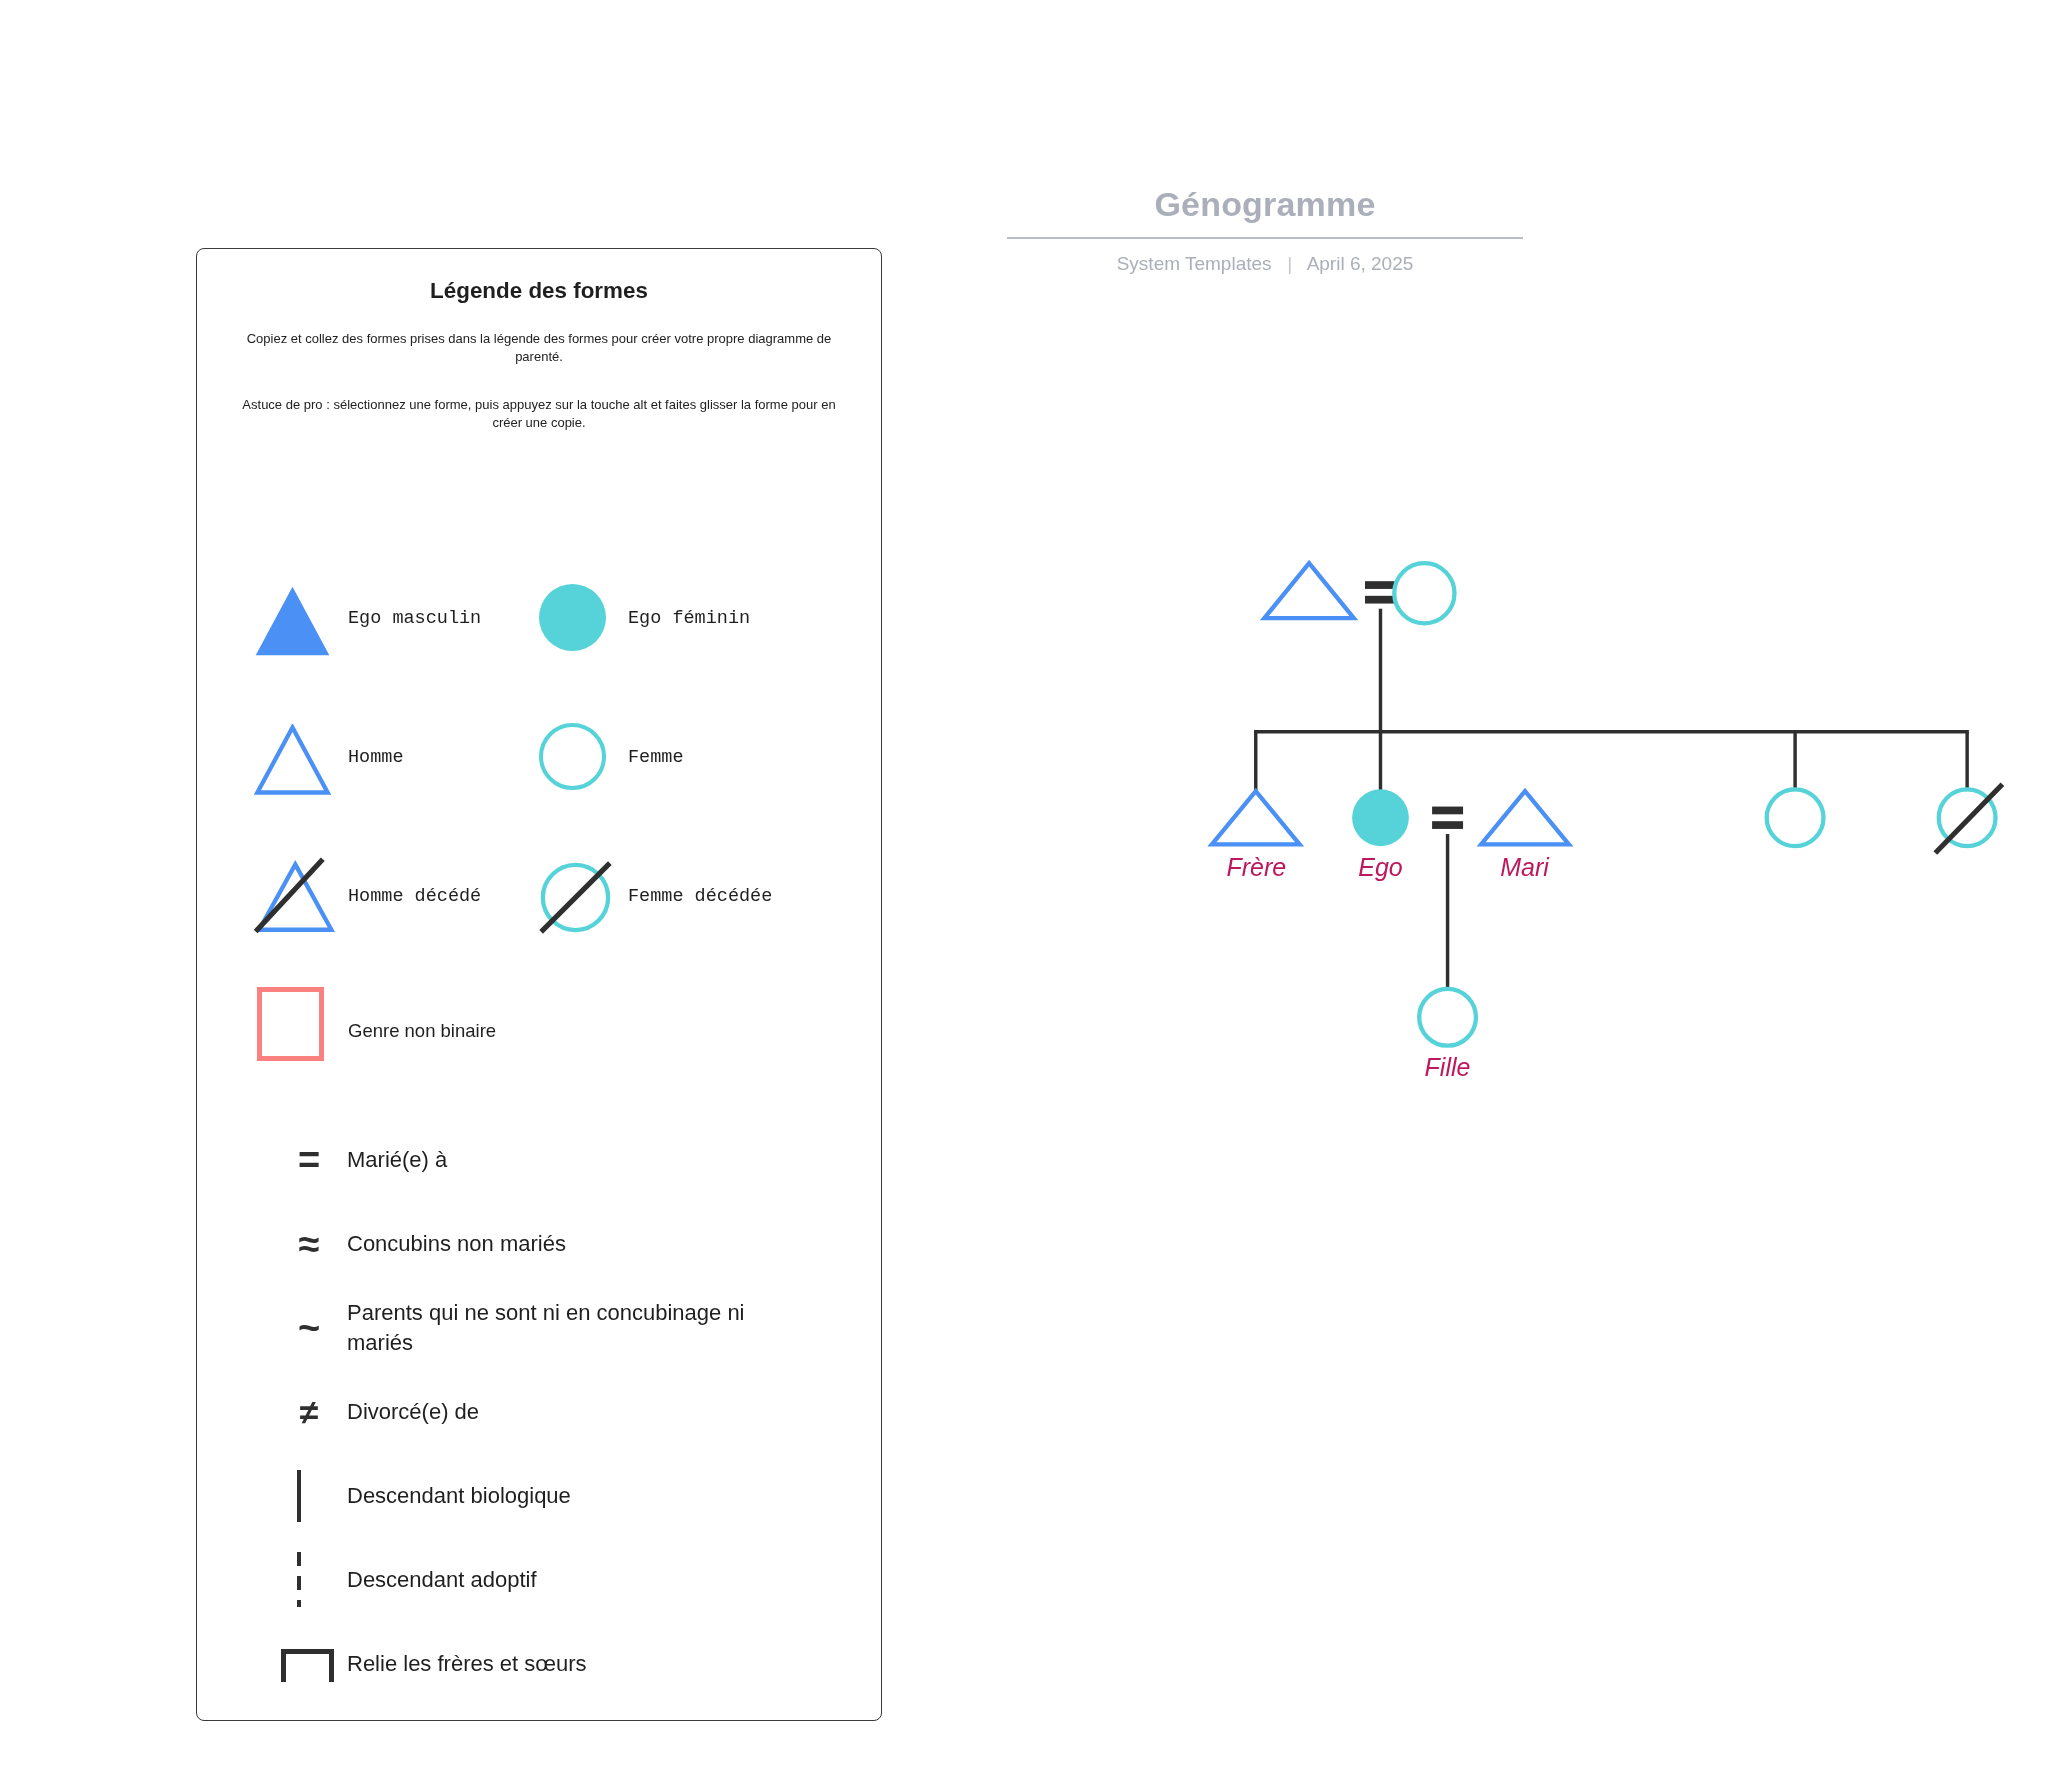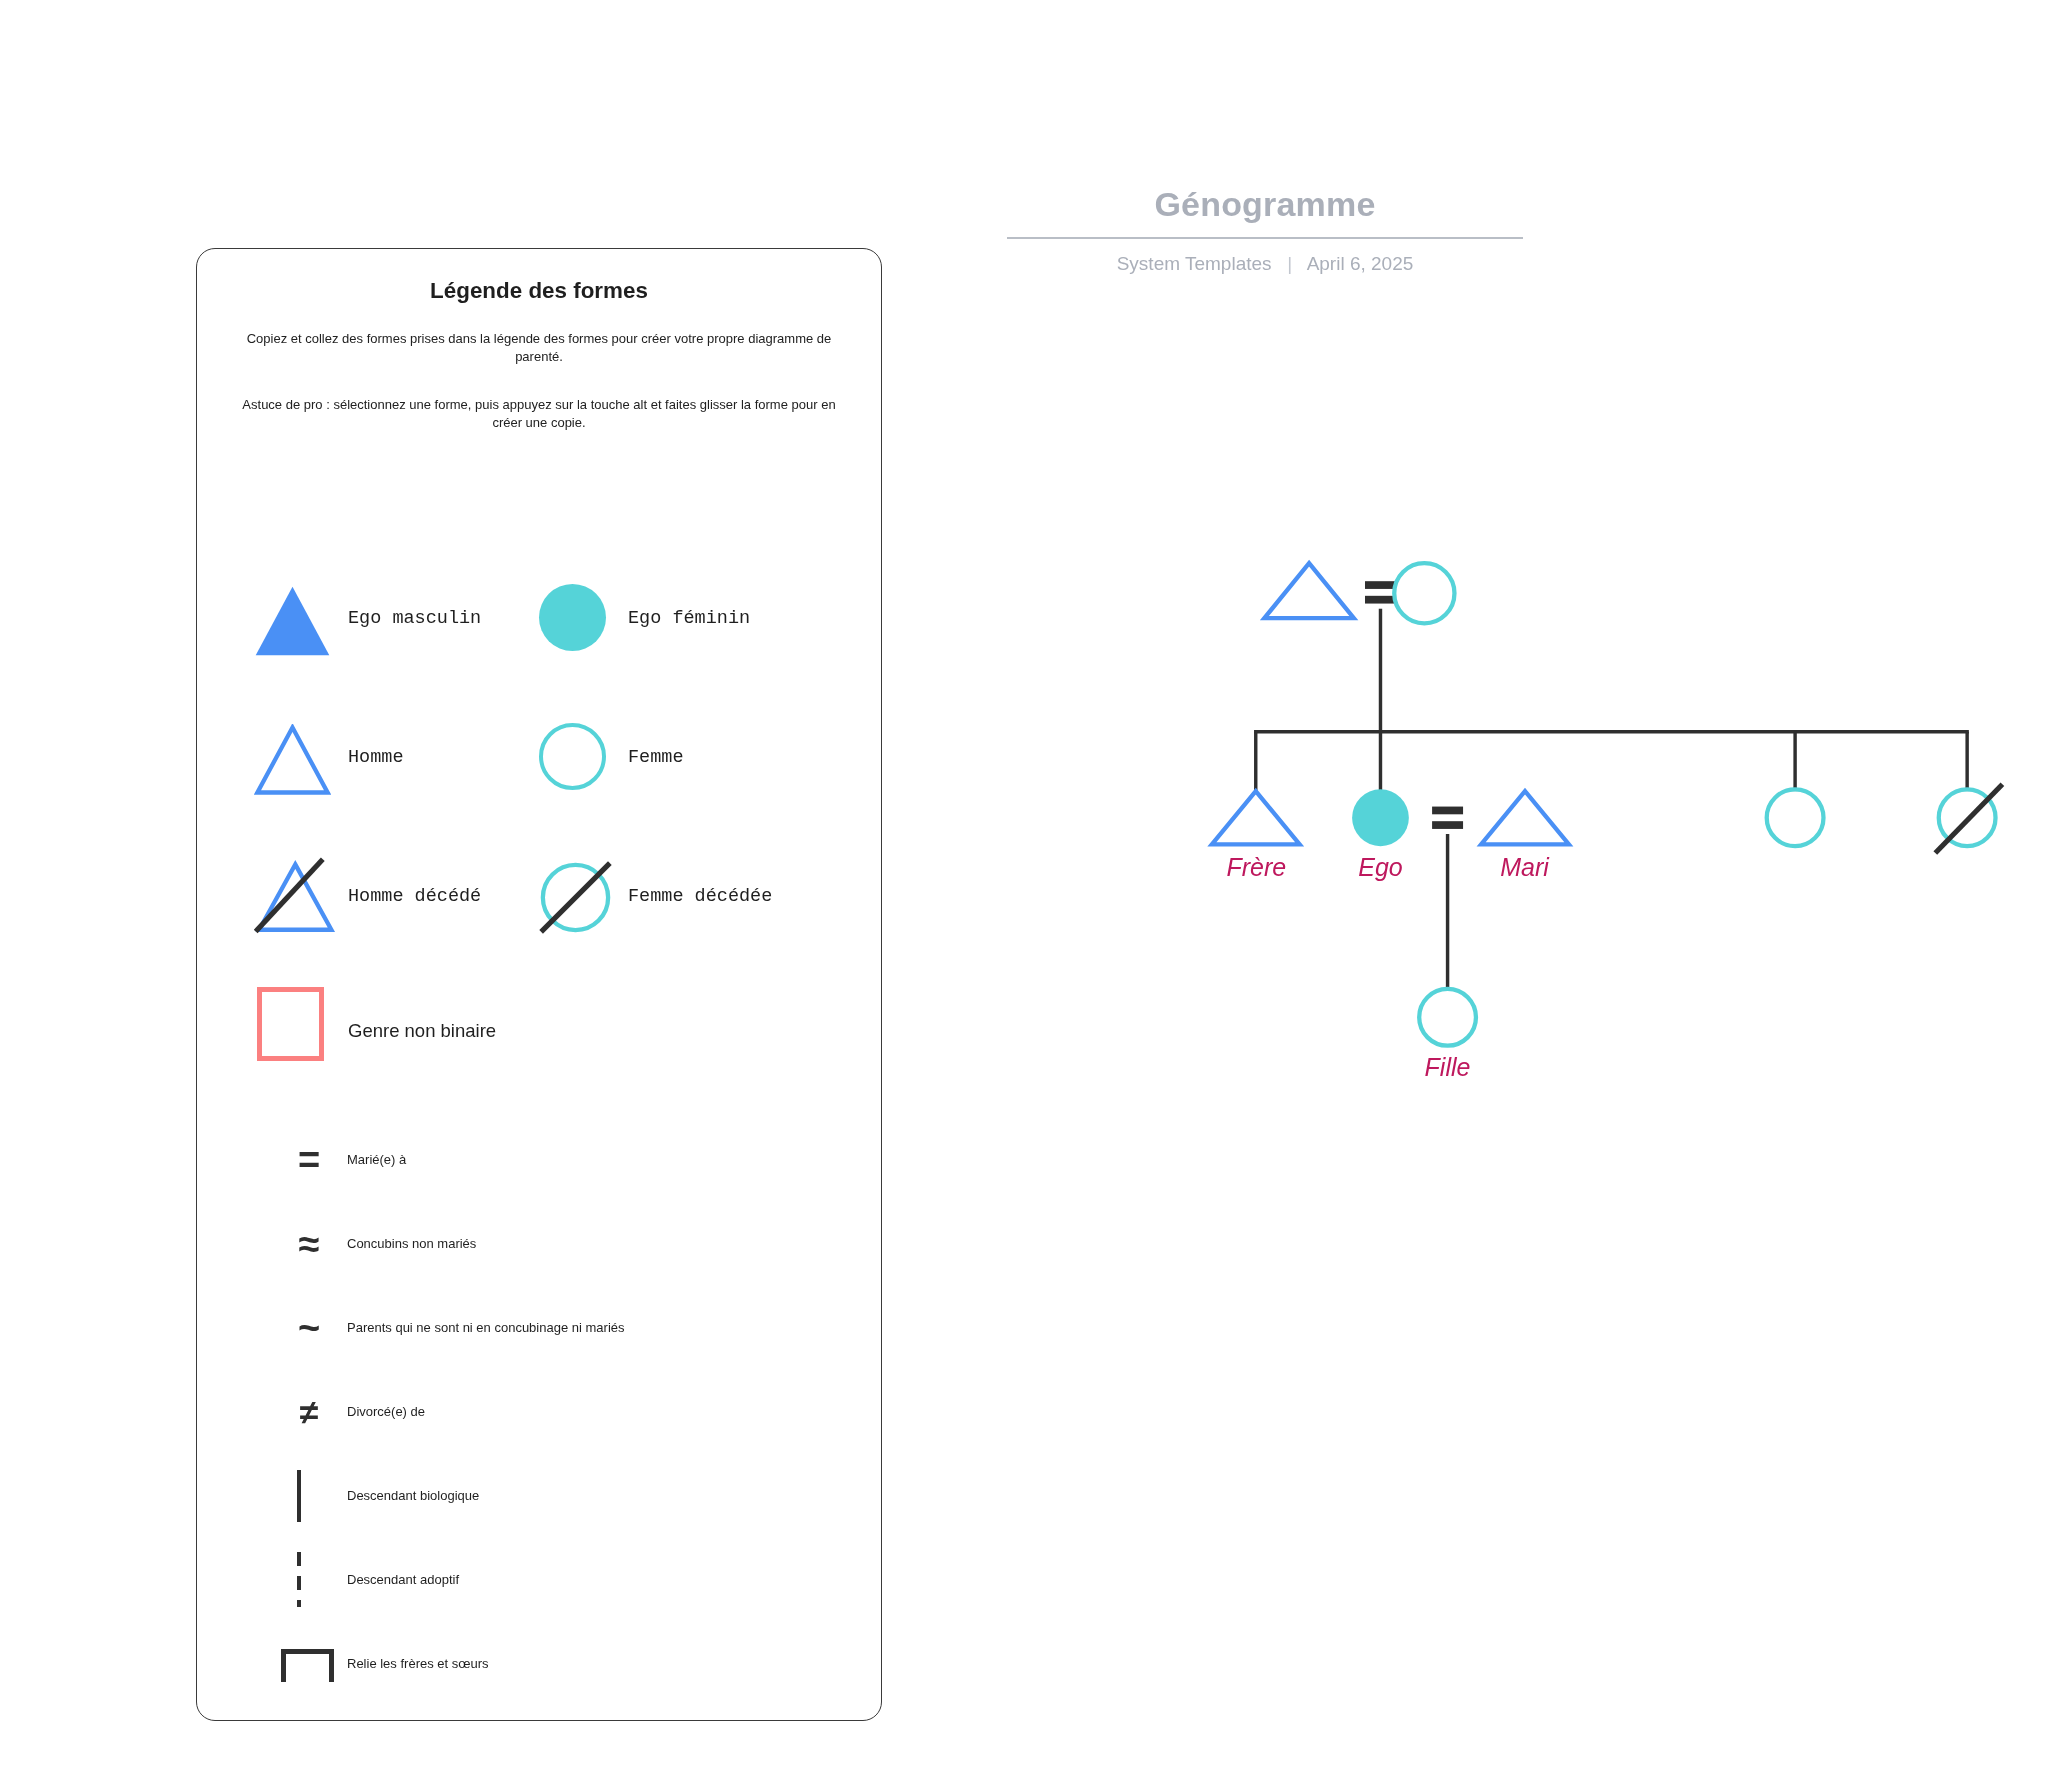--- a/index.html
+++ b/index.html
@@ -53,21 +53,21 @@
 
   
   #legend-panel {
     position: absolute;
     left: 196px;
     top: 248px;
     width: 686px;
     height: 1473px;
     box-sizing: border-box;
     border: 1.7px solid #3a3a3a;
-    border-radius: 19px;
+    border-radius: 8px;
     background: #ffffff;
   }
   #legend-title {
     text-align: center;
     font-size: 22.4px;
     font-weight: bold;
     color: #1f1f1f;
     margin-top: 29px;
   }
   .legend-para {
@@ -165,21 +165,21 @@
     box-sizing: border-box;
     min-height: 84px;
   }
   .rel-icon {
     width: 76px;
     flex: 0 0 76px;
     height: 62px;
     position: relative;
   }
   .rel-label {
-    font-size: 13px;
+    font-size: 22px;
     color: #1f1f1f;
     line-height: 1.35;
     max-width: 465px;
   }
   .glyph {
     position: absolute;
     left: 0;
     top: 50%;
     transform: translateY(-50%);
     width: 76px;

